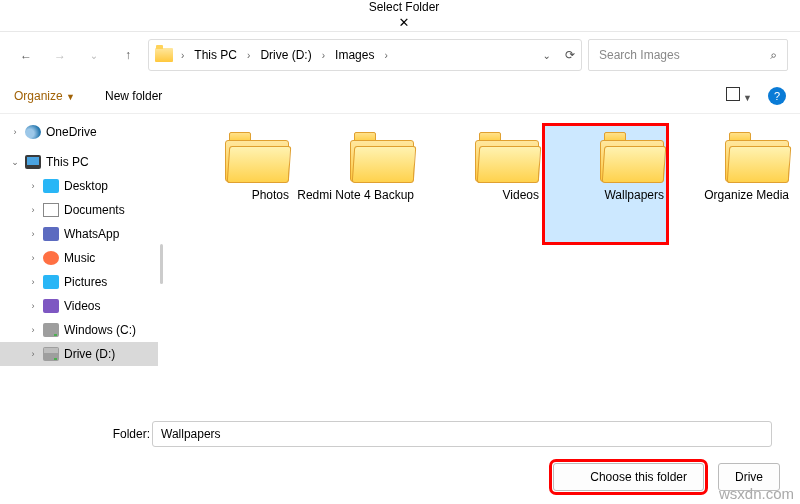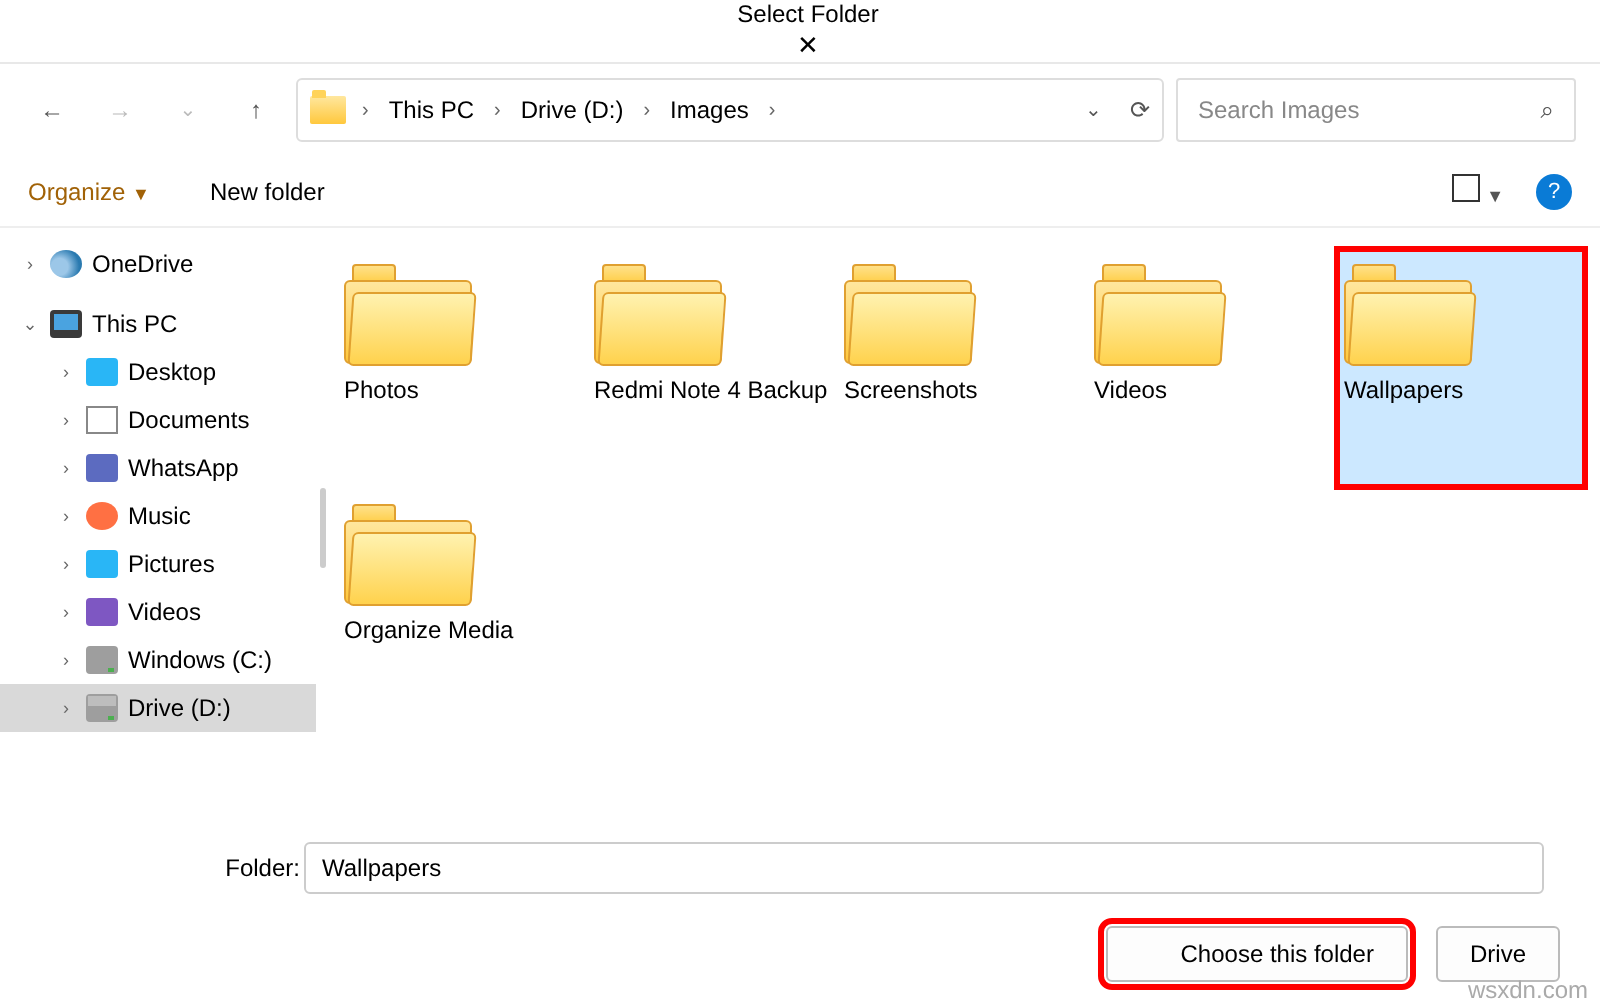--- a/index.html
+++ b/index.html
@@ -37,35 +37,35 @@
   .ico.down{background:#5c6bc0;position:relative;border-radius:2px;}
   .ico.music{background:#ff7043;border-radius:50%;}
   .ico.pics{background:#29b6f6;position:relative;border-radius:2px;}
   .ico.vids{background:#7e57c2;border-radius:2px;}
   .ico.drive{background:#9e9e9e;border-radius:2px;position:relative;}
   .ico.drive::after{content:"";position:absolute;bottom:1px;right:2px;width:3px;height:2px;background:#4caf50;}
   .ico.drive.d::before{content:"";position:absolute;top:1px;left:1px;right:1px;height:5px;background:#bdbdbd;}
   .splitter { width:6px; display:flex; align-items:center; justify-content:center;}
   .splitter div { width:3px; height:40px; background:#ccc; border-radius:2px;}
   .content { flex:1; padding:10px 4px; display:flex; flex-wrap:wrap; align-content:flex-start; gap:0; overflow:auto;}
-  .item { width:125px; height:120px; display:flex; flex-direction:column; align-items:flex-start; padding:8px 4px; text-align:center; gap:6px;}
+  .item { width:125px; height:120px; display:flex; flex-direction:column; align-items:flex-end; padding:8px 4px; text-align:center; gap:6px;}
   .item.selected { background:#cce8ff; }
   .item.highlight { outline:3px solid #ff0000; outline-offset:-2px;}
   .big-folder { width:64px; height:50px; position:relative;}
   .big-folder .tab { position:absolute; top:0; left:4px; width:22px; height:10px; background:linear-gradient(#ffe18a,#ffcf4a); border-radius:2px 2px 0 0; border:1px solid #e0a030;}
   .big-folder .body1 { position:absolute; top:8px; left:0; right:0; bottom:0; background:linear-gradient(#ffe79e,#ffc83d); border-radius:3px; border:1px solid #e0a030;}
   .big-folder .front { position:absolute; top:14px; left:3px; right:-1px; bottom:-1px; background:linear-gradient(#fff2b0,#ffd24d); border-radius:3px; border:1px solid #e0a030; transform:skewX(-4deg);}
   .item .label { font-size:12px; line-height:1.25; }
   .footer1 { display:flex; align-items:center; height:40px; padding:0 14px 0 100px; gap:2px;}
   .footer1 .lbl { width:50px; text-align:right;}
   .footer1 input { flex:1; height:26px; border:1px solid #ccc; padding:0 8px; font-size:12px; border-radius:3px; max-width:620px;}
   .footer2 { display:flex; justify-content:flex-end; align-items:center; height:46px; padding:0 20px; gap:14px;}
   .btn { height:28px; padding:0 16px; border:1px solid #bbb; background:#fdfdfd; border-radius:3px; font-size:12px; display:flex; align-items:center;}
   .btn.highlight { outline:3px solid #ff0000; outline-offset:1px;padding-left:36px;}
-  .watermark { position:absolute; bottom:2px; right:6px; font-size:12px; color:#aaa;}
+  .watermark { position:absolute; bottom:2px; right:6px; font-size:15px; color:#aaa;}
 </style>
 </head>
 <body>
 
 <div class="titlebar">
   <span class="title">Select Folder</span>
   <div class="close">✕</div>
 </div>
 
 <div class="navbar">
@@ -175,28 +175,20 @@
           <div class="front"></div>
         </div>
         <div class="label">Redmi Note 4 Backup</div>
       </div>
     <div class="item">
         <div class="big-folder">
           <div class="tab"></div>
           <div class="body1"></div>
           <div class="front"></div>
         </div>
-        <div class="label">Screenshots</div>
-      </div>
-    <div class="item">
-        <div class="big-folder">
-          <div class="tab"></div>
-          <div class="body1"></div>
-          <div class="front"></div>
-        </div>
         <div class="label">Videos</div>
       </div>
     <div class="item selected highlight">
         <div class="big-folder">
           <div class="tab"></div>
           <div class="body1"></div>
           <div class="front"></div>
         </div>
         <div class="label">Wallpapers</div>
       </div>

